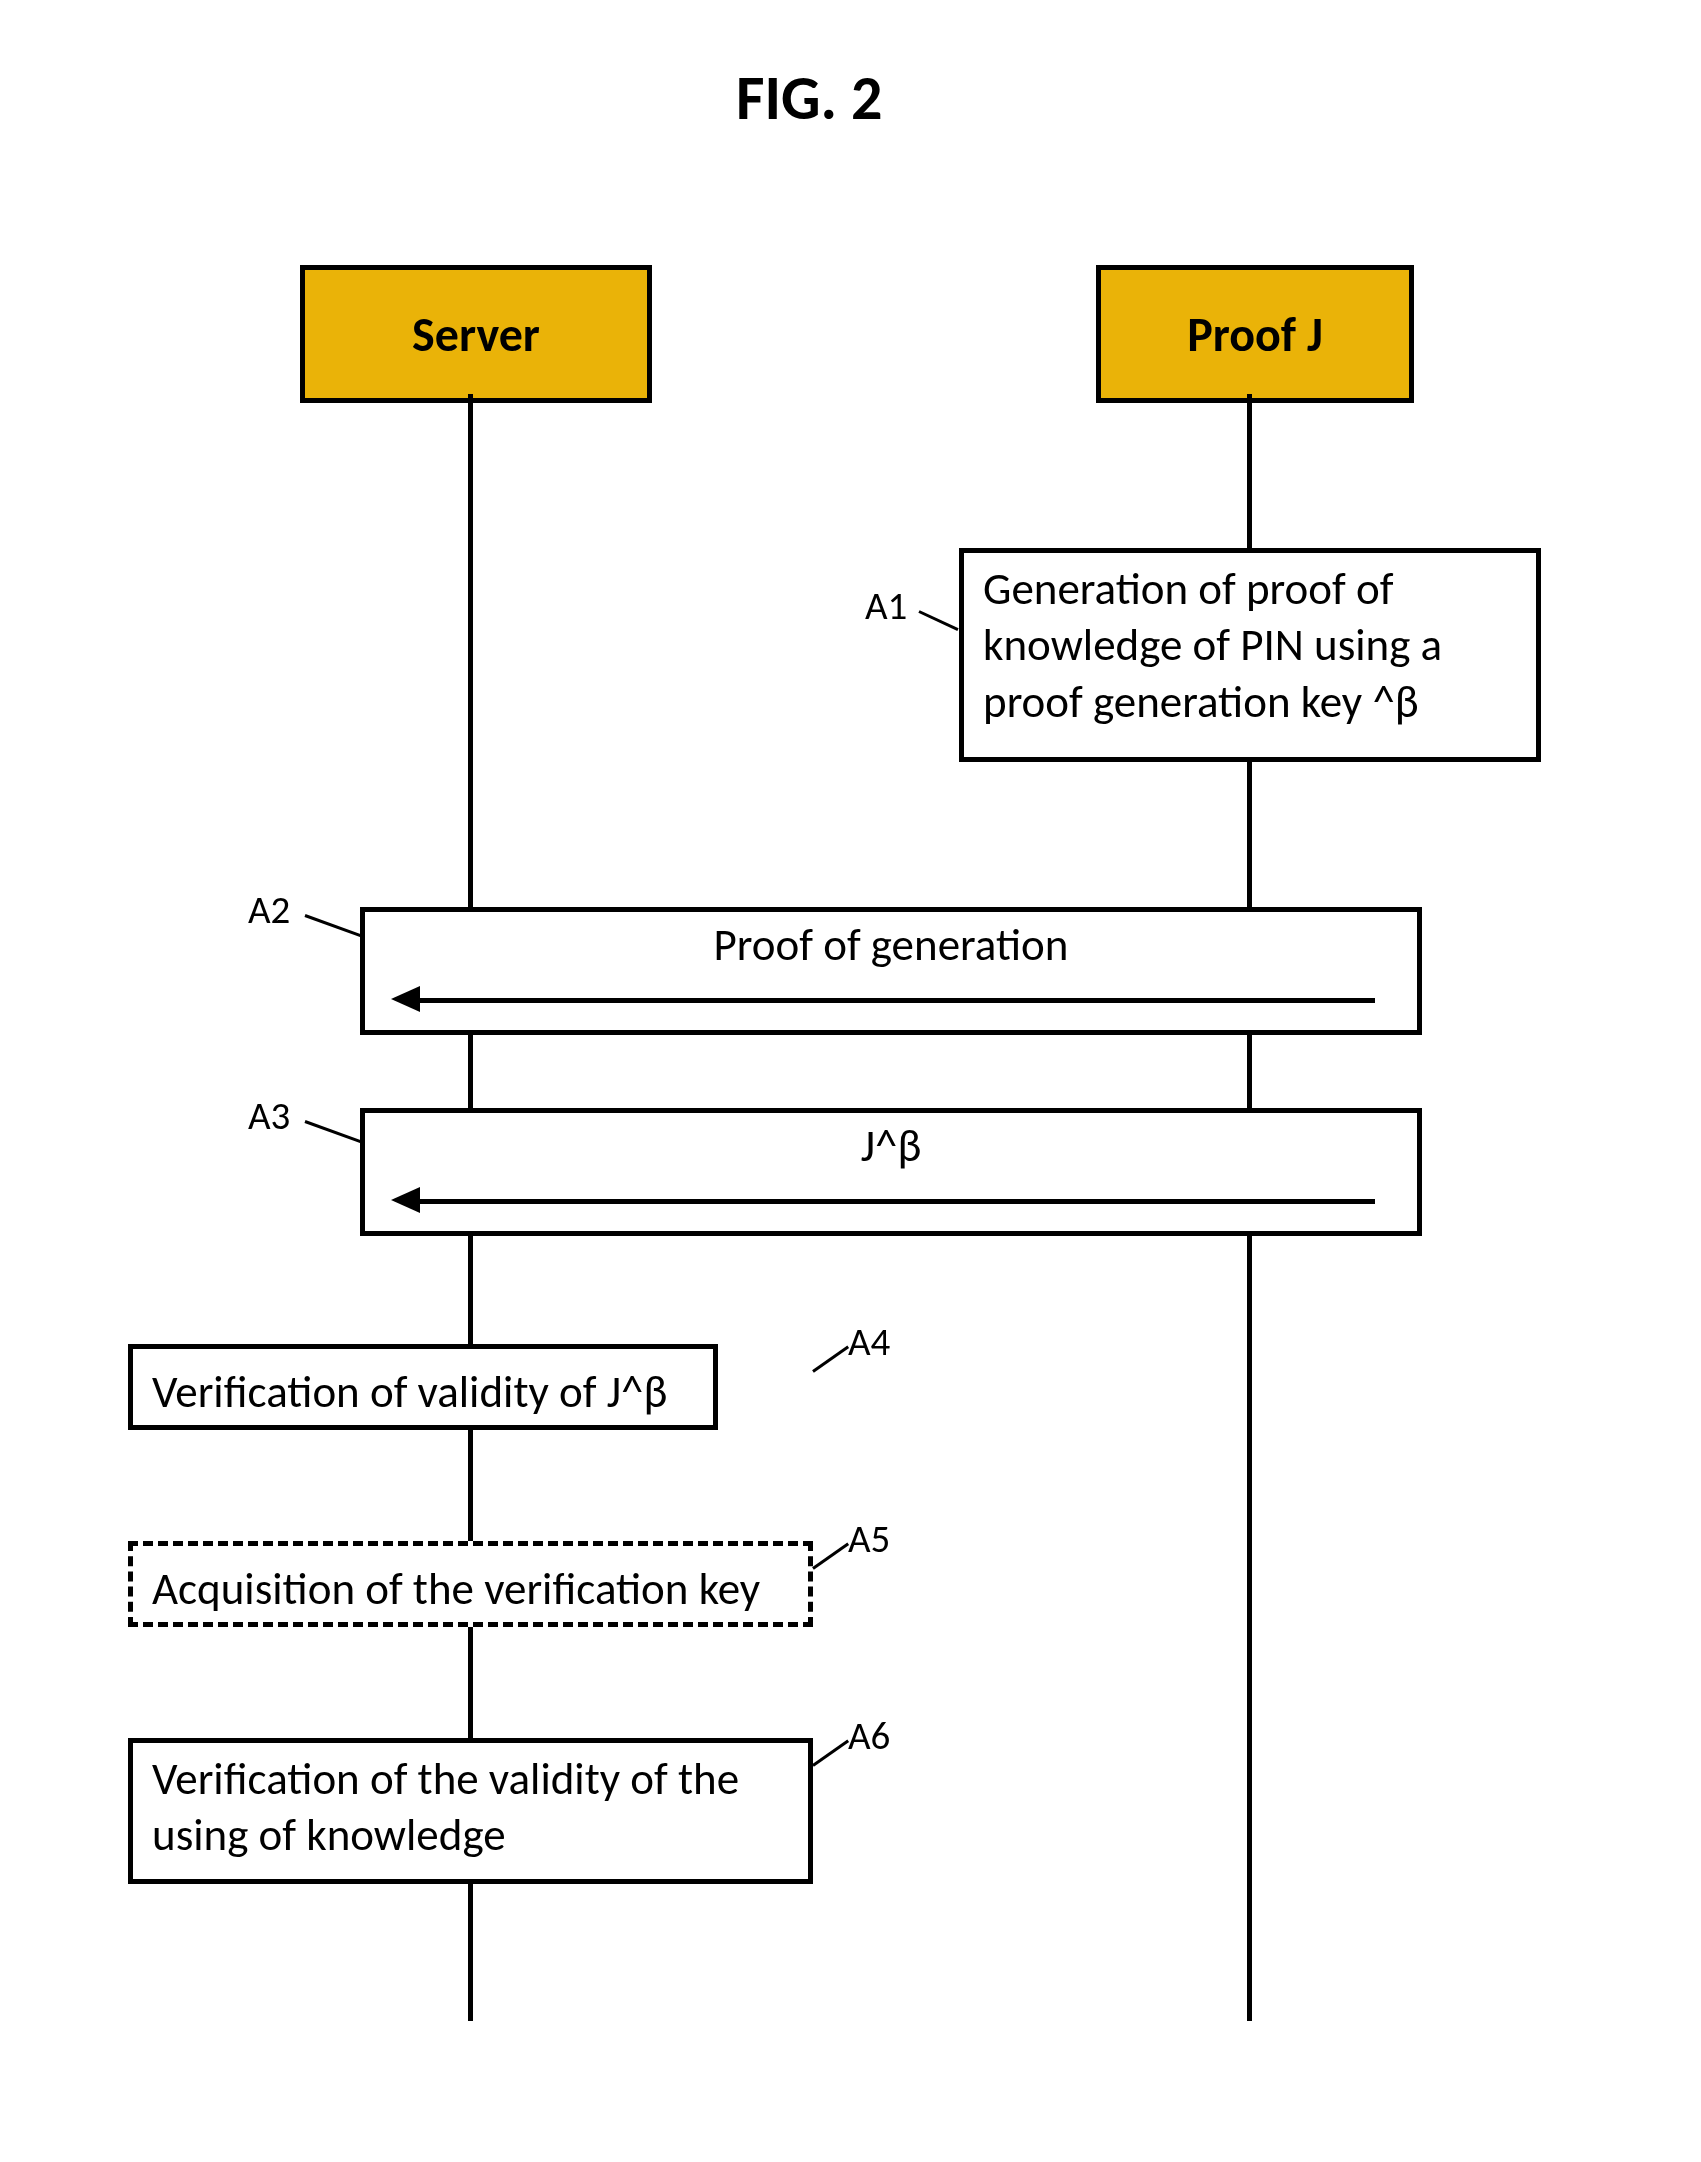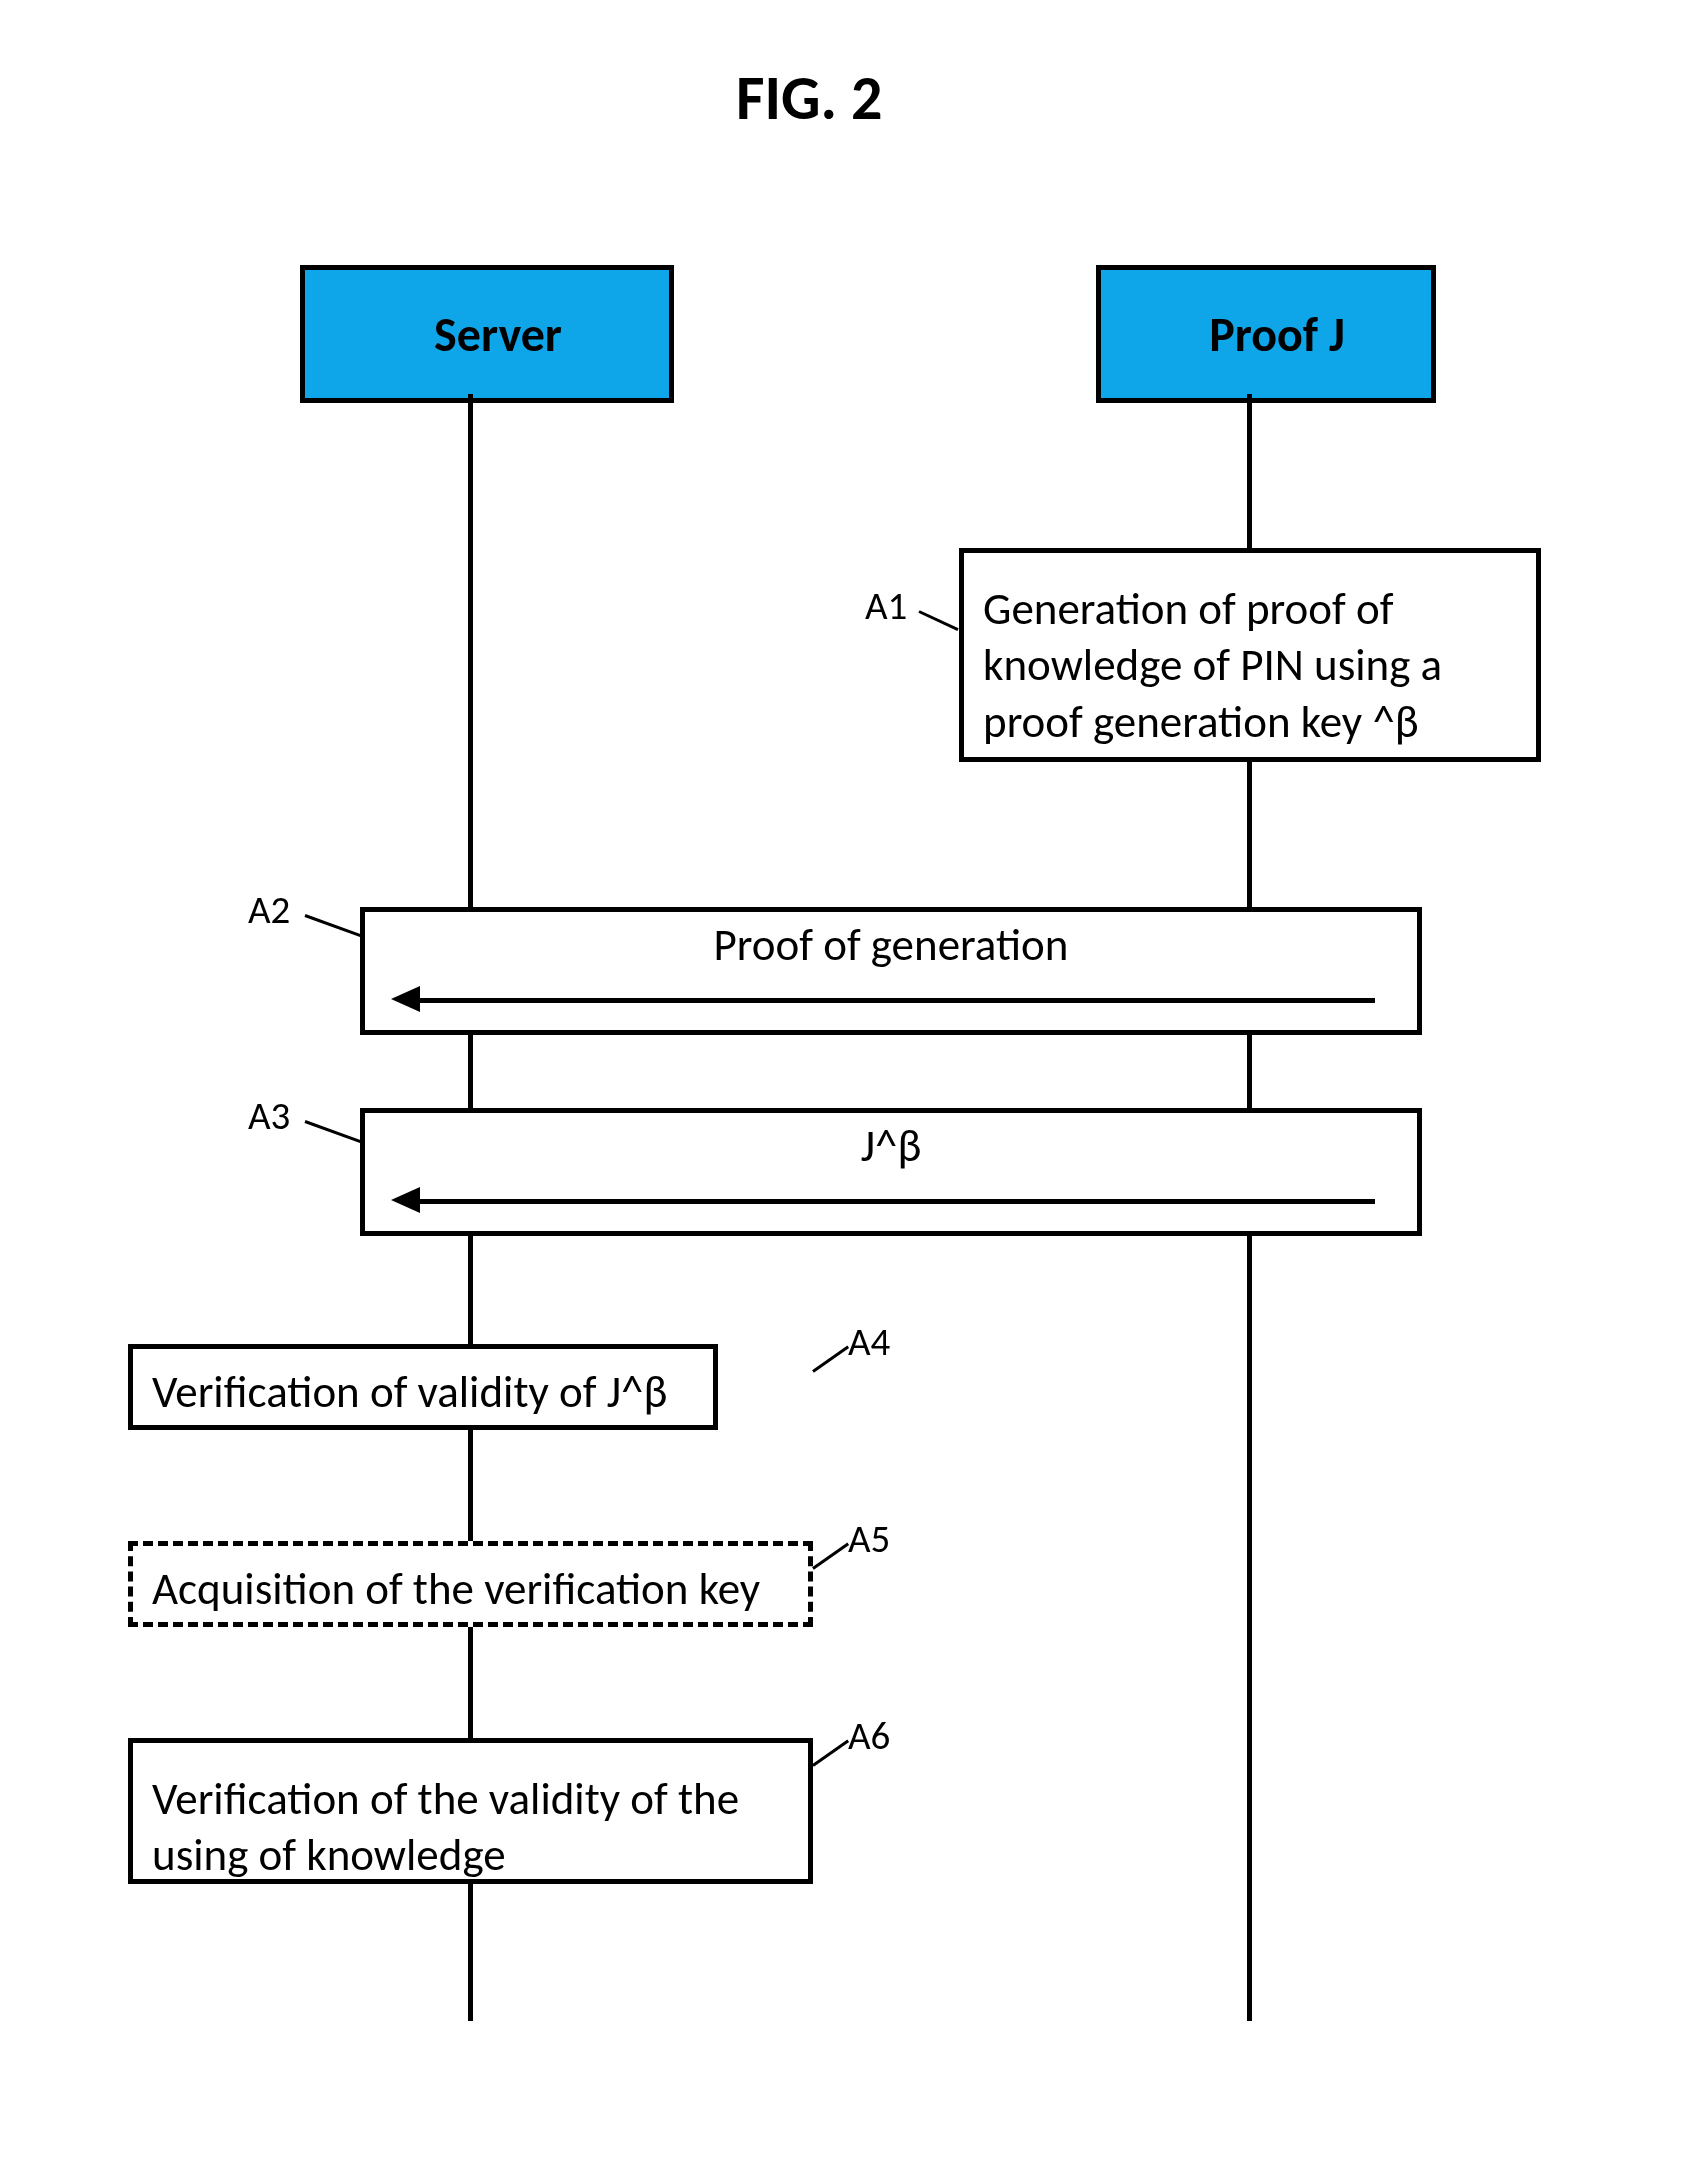--- a/index.html
+++ b/index.html
@@ -14,40 +14,39 @@
     height: 2162px;
   }
   .fig-title {
     position: absolute;
     font-weight: 700;
     font-size: 62px;
   }
   .actor-box {
     position: absolute;
     border: 5.1px solid #000;
-    background: #0ea5e9;
+    background: #eab308;
     display: flex;
     align-items: center;
     justify-content: center;
     font-weight: 700;
     font-size: 48px;
-    padding-left: 22px;
   }
   .lifeline {
     position: absolute;
     width: 5.1px;
     background: #000;
   }
   .step-box {
     position: absolute;
     border: 5.1px solid #000;
     background: #fff;
     font-size: 45px;
     line-height: 1.25;
-    padding: 28px 19px;
+    padding: 8px 19px;
     box-sizing: border-box;
   }
   .step-dashed {
     border-style: dashed;
   }
   .msg-box {
     position: absolute;
     border: 5.1px solid #000;
     background: #fff;
     box-sizing: border-box;

